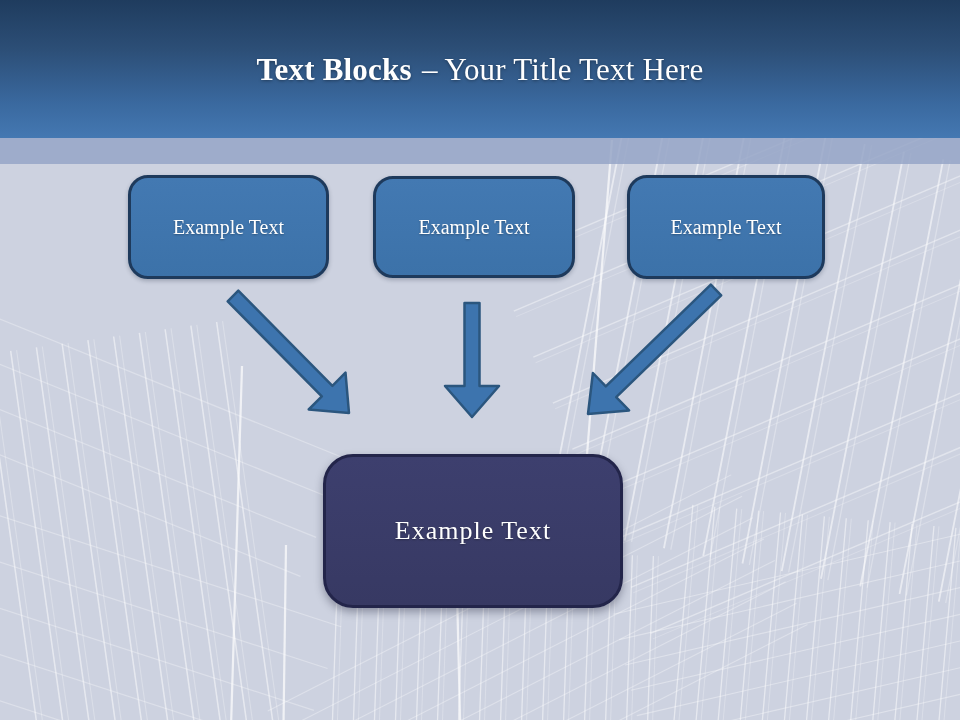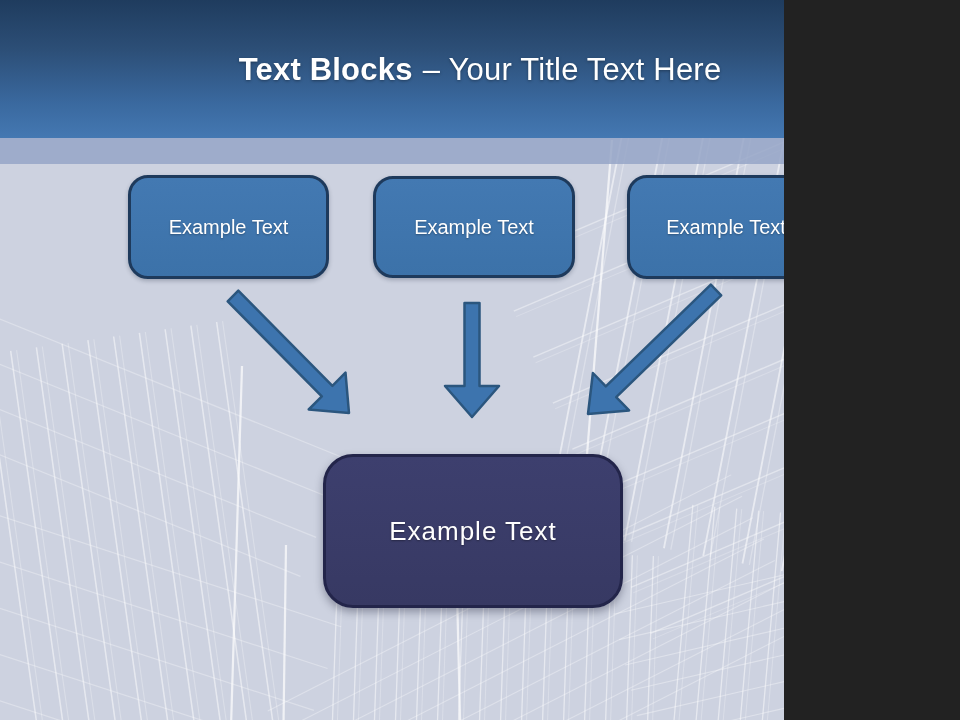--- a/index.html
+++ b/index.html
@@ -1,19 +1,19 @@
 <!DOCTYPE html>
 <html><head>
 <meta charset="utf-8">
 <style>
   html,body{margin:0;padding:0;background:#222;}
   .slide{
-    position:relative;width:784px;height:720px;overflow:hidden;
+    position:relative;width:960px;height:720px;overflow:hidden;
     background:#cdd2e0;
-    font-family:Liberation Sans, sans-serif;
+    font-family:Liberation Serif, serif;
   }
   
   .wireframe{position:absolute;left:0;top:0;width:960px;height:720px;}
   
   .header{
     position:absolute;left:0;top:0;width:960px;height:138px;
     background:linear-gradient(180deg,#1f3c5e 0%,#2c4e76 35%,#3a699f 75%,#4478b2 100%);
     z-index:4;
   }
   .band{

